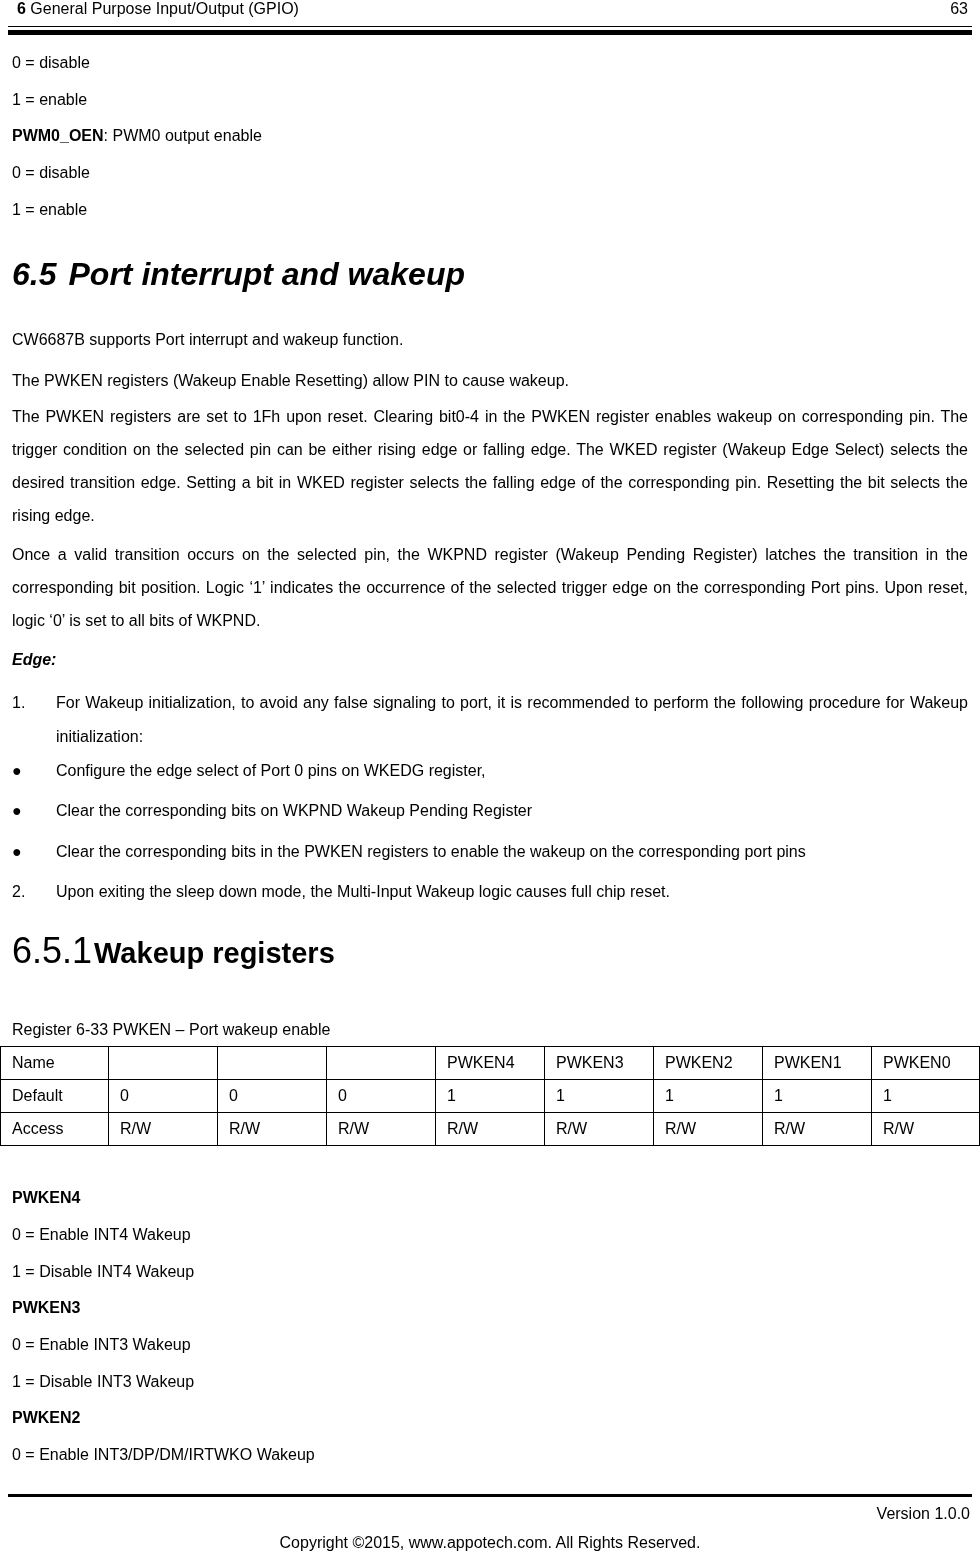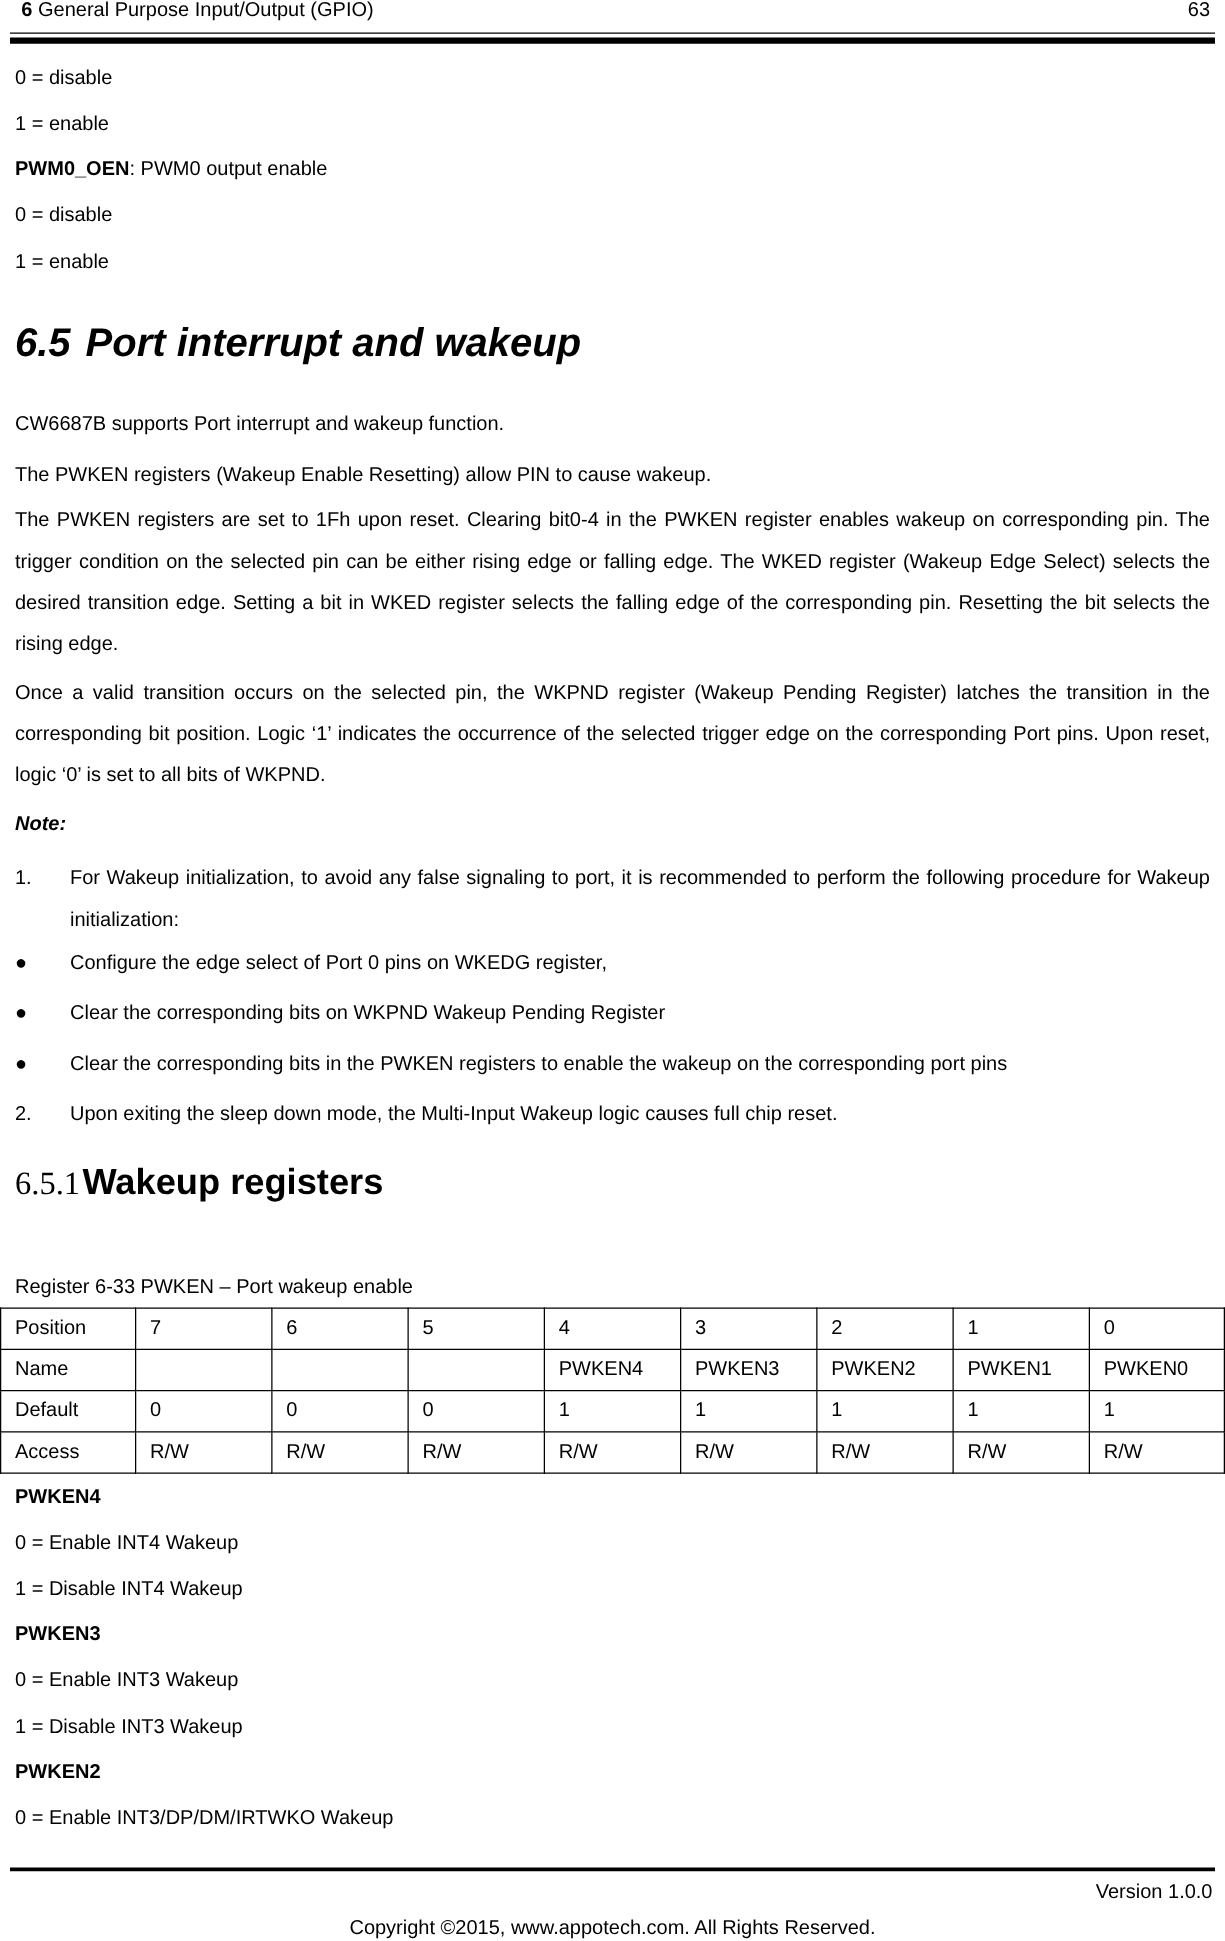--- a/index.html
+++ b/index.html
@@ -8,21 +8,21 @@
   .hdr .title { position:absolute; left:5px; top:0; }
   .hdr .title b { font-weight:bold; }
   .hdr .pg { position:absolute; right:0; top:0; }
   .rule-thin { position:absolute; left:8px; right:8px; top:26px; height:1px; background:#000; }
   .rule-thick { position:absolute; left:8px; right:8px; top:30px; height:5px; background:#000; }
   .p { position:absolute; left:12px; right:12px; font-size:16px; line-height:26px; }
   .just { text-align:justify; line-height:33px; }
   .h2 { position:absolute; left:12px; top:256px; font-size:32px; font-weight:bold;font-style:italic; }
   .h2 .num { margin-right:12px; }
   .h3 { position:absolute; left:12px; top:930px; }
-  .h3 .num { font-family:Liberation Serif, serif; font-size:26px;text-align:center; }
+  .h3 .num { font-family:Liberation Sans, sans-serif; font-size:36px;text-align:center; }
   .h3 .txt { font-size:29px; font-weight:bold; margin-left:2px; }
   .li { position:absolute; left:12px; right:12px; font-size:16px; }
   .li .mk { position:absolute; left:0; top:0; }
   .li .tx { position:absolute; left:44px; right:0; top:0; }
   table.reg { position:absolute; left:0; top:1046px; width:980px; border-collapse:collapse; font-size:16px; }
   table.reg td { border:1px solid #000; height:32px; padding:0 0 0 11px; vertical-align:middle; }
   .b { font-weight:bold; }
   .footer-rule { position:absolute; left:8px; right:8px; top:1494px; height:3px; background:#000; }
   .ver { position:absolute; right:10px; top:1505px; font-size:16px; }
   .copy { position:absolute; left:0; right:0; top:1534px; text-align:center; font-size:16px; }
@@ -43,21 +43,21 @@
 <div class="p" style="top:160px">0 = disable</div>
 <div class="p" style="top:197px">1 = enable</div>
 
 <div class="h2"><span class="num">6.5</span><span>Port interrupt and wakeup</span></div>
 
 <div class="p" style="top:327px">CW6687B supports Port interrupt and wakeup function.</div>
 <div class="p" style="top:368px">The PWKEN registers (Wakeup Enable Resetting) allow PIN to cause wakeup.</div>
 <div class="p just" style="top:400px">The PWKEN registers are set to 1Fh upon reset. Clearing bit0-4 in the PWKEN register enables wakeup on corresponding pin. The trigger condition on the selected pin can be either rising edge or falling edge. The WKED register (Wakeup Edge Select) selects the desired transition edge. Setting a bit in WKED register selects the falling edge of the corresponding pin. Resetting the bit selects the rising edge.</div>
 <div class="p just" style="top:538px">Once a valid transition occurs on the selected pin, the WKPND register (Wakeup Pending Register) latches the transition in the corresponding bit position. Logic ‘1’ indicates the occurrence of the selected trigger edge on the corresponding Port pins. Upon reset, logic ‘0’ is set to all bits of WKPND.</div>
 
-<div class="p" style="top:647px;font-weight:bold;font-style:italic">Note:</div>
+<div class="p" style="top:647px;font-weight:bold;font-style:italic">Edge:</div>
 
 <div class="li" style="top:686px;line-height:34px">
   <span class="mk">1.</span>
   <span class="tx" style="text-align:justify">For Wakeup initialization, to avoid any false signaling to port, it is recommended to perform the following procedure for Wakeup initialization:</span>
 </div>
 <div class="li" style="top:762px">
   <span class="mk">●</span>
   <span class="tx">Configure the edge select of Port 0 pins on WKEDG register,</span>
 </div>
 <div class="li" style="top:802px">
@@ -83,31 +83,20 @@
       <col style="width:109px">
       <col style="width:109px">
       <col style="width:109px">
       <col style="width:109px">
       <col style="width:109px">
       <col style="width:109px">
       <col style="width:109px">
       <col>
     </colgroup>
   <tbody>
-      <tr>
-    <td>Position</td>
-        <td>7</td>
-        <td>6</td>
-        <td>5</td>
-        <td>4</td>
-        <td>3</td>
-        <td>2</td>
-        <td>1</td>
-        <td>0</td>
-  </tr>
   <tr>
     <td>Name</td>
         <td></td>
         <td></td>
         <td></td>
         <td>PWKEN4</td>
         <td>PWKEN3</td>
         <td>PWKEN2</td>
         <td>PWKEN1</td>
         <td>PWKEN0</td>

